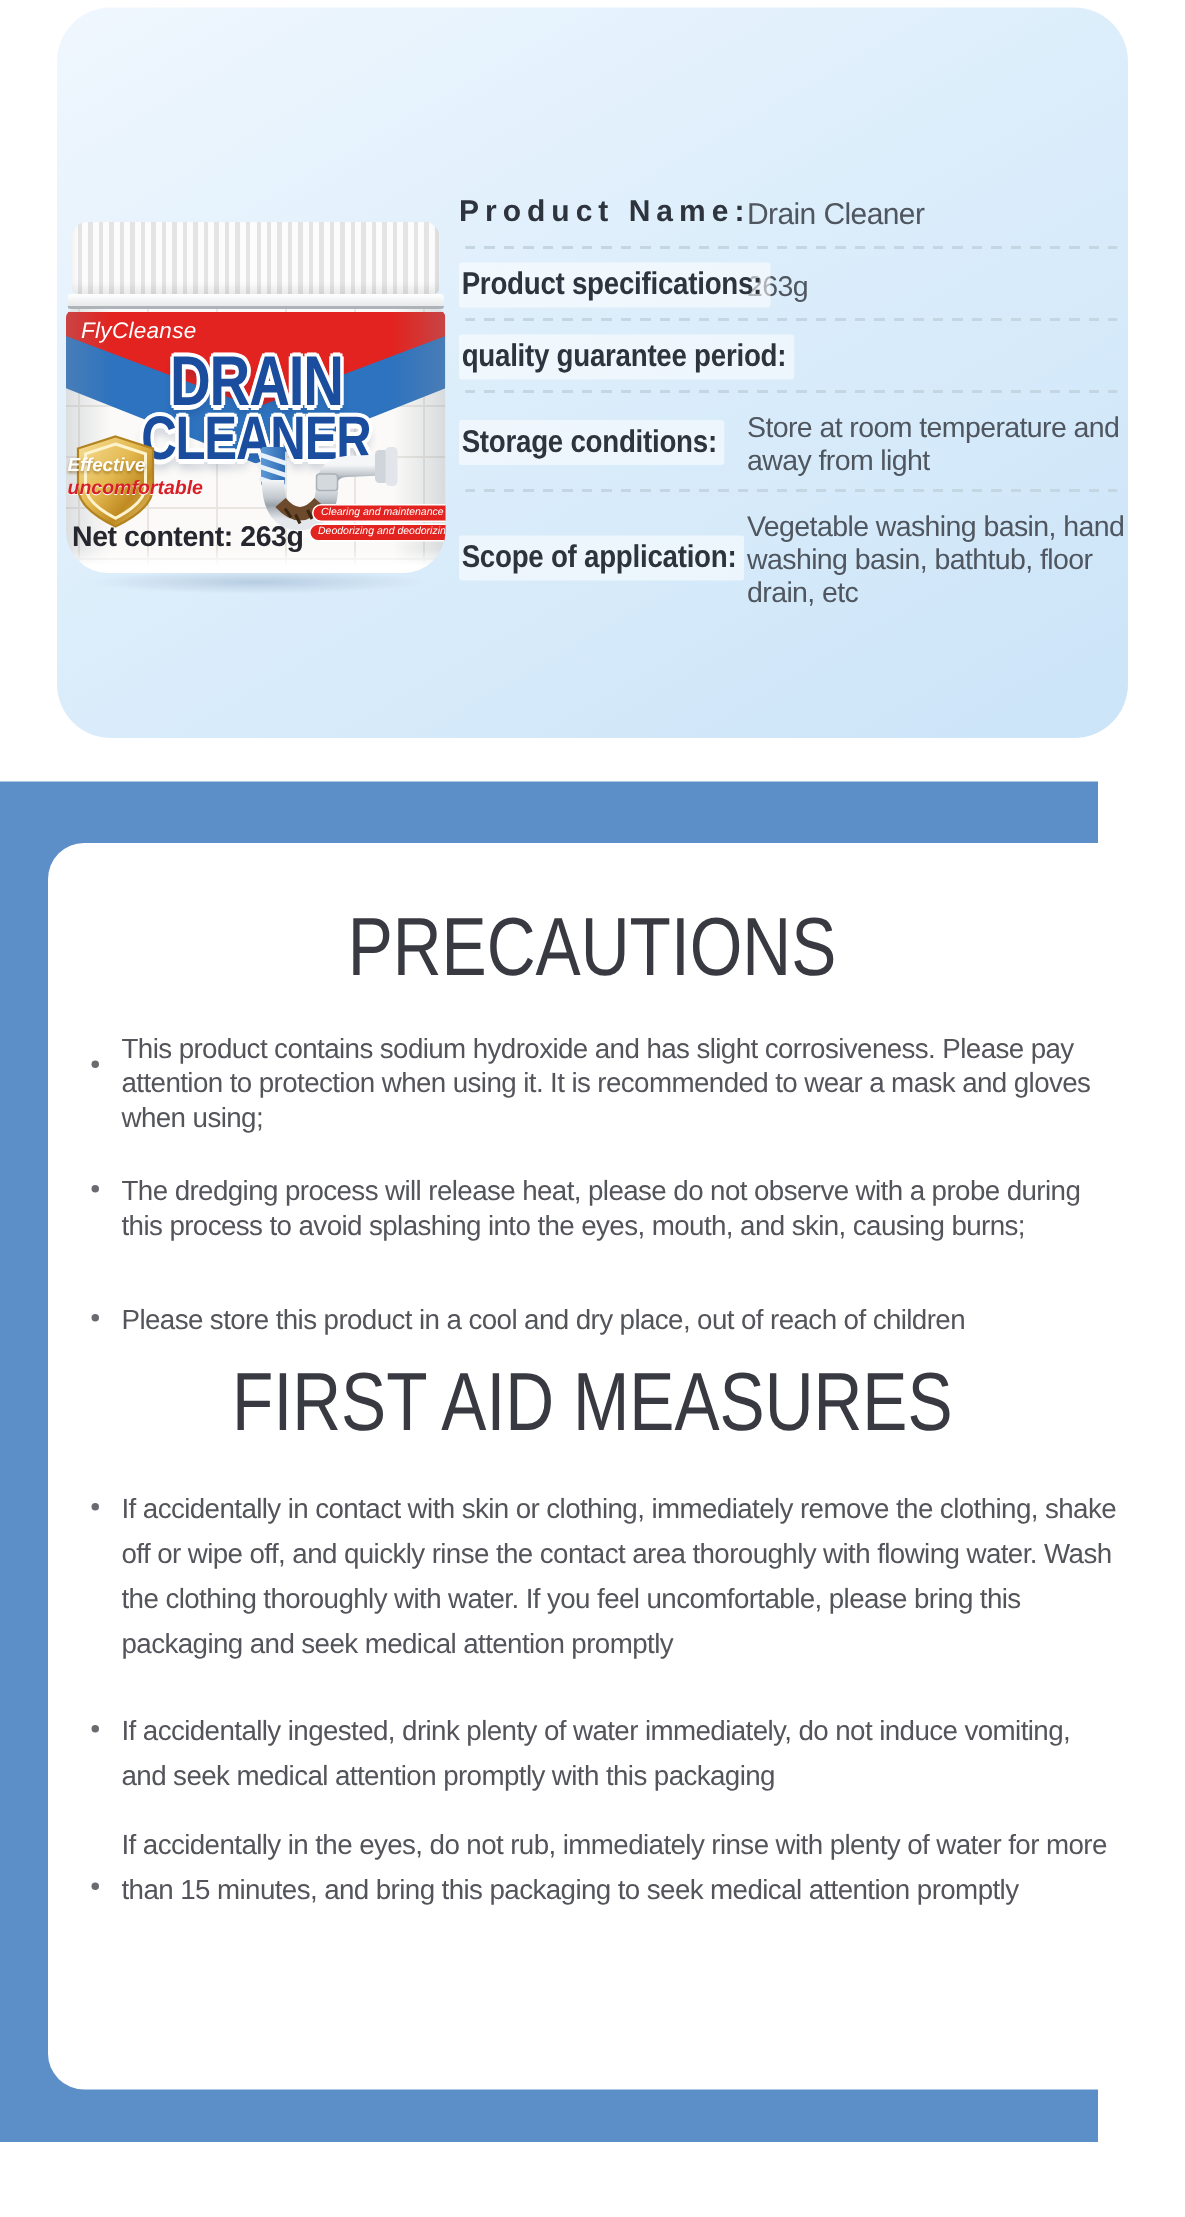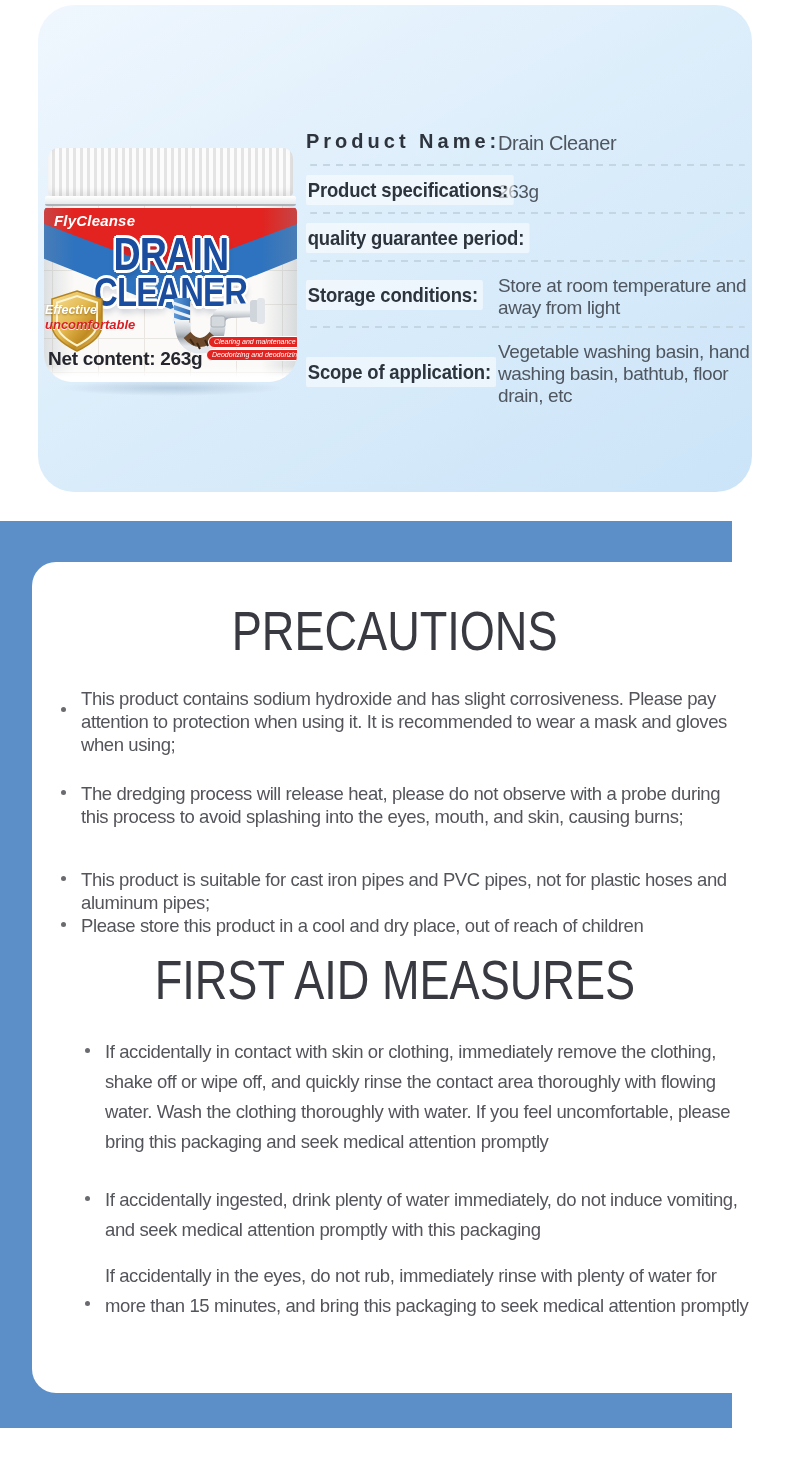--- a/index.html
+++ b/index.html
@@ -46,21 +46,21 @@
       rgba(255,255,255,0) 86%, rgba(135,147,158,.30)); }
   .jar-body::after { content:""; position:absolute; left:0; right:0; bottom:0; height:16px; z-index:4;
     background:linear-gradient(rgba(255,255,255,0), #ffffff 70%); }
   .band-red { position:absolute; left:0; top:2px; width:100%; height:66px; z-index:1; background:#e2231f;
     -webkit-clip-path:polygon(0 0,100% 0,100% 27%,50% 100%,0 27%);
     clip-path:polygon(0 0,100% 0,100% 27%,50% 100%,0 27%); }
   .band-blue { position:absolute; left:0; top:18px; width:100%; height:85px; z-index:2; background:#2e73bf;
     -webkit-clip-path:polygon(0 0,50% 56%,100% 0,100% 41%,50% 100%,0 41%);
     clip-path:polygon(0 0,50% 56%,100% 0,100% 41%,50% 100%,0 41%); }
   .brand { position:absolute; left:10px; top:6px; z-index:6; color:#fff; font-size:15px;
-    font-weight:700; font-style:italic; letter-spacing:.2px; }
+    font-weight:400; font-style:italic; letter-spacing:.2px; }
   .jar-title { position:absolute; left:0; right:0; text-align:center; z-index:6;
     color:#1a4d9e; font-weight:700; line-height:1;
     text-shadow:-3px 0 0 #fff,3px 0 0 #fff,0 -3px 0 #fff,0 3px 0 #fff,
       -2px -2px 0 #fff,2px -2px 0 #fff,-2px 2px 0 #fff,2px 2px 0 #fff,0 6px 7px rgba(20,40,90,.25); }
   .jar-title span { display:inline-block; transform:scaleX(.8); letter-spacing:-1px; }
   .t1 { top:24px; font-size:47px; }
   .t2 { top:66px; font-size:41px; }
   .shield { position:absolute; left:5px; top:84px; width:56px; height:62px; z-index:6; }
   .shield .sh-t { position:absolute; left:-4px; right:-10px; text-align:left; font-style:italic;
     font-weight:700; white-space:nowrap; }
@@ -87,21 +87,21 @@
   .bullets { list-style:none; margin-top:28px; }
   .bullets li { position:relative; padding-left:49px; max-width:715px; color:#54555b;
     font-size:18.5px; letter-spacing:-.4px; line-height:23px; }
   .dot { position:absolute; left:29px; top:8px; width:5px; height:5px; background:#6a6b70;
     border-radius:50%; }
   .dot-mid { top:20px; }
   .pre li:nth-child(1) { margin-bottom:26px; }
   .pre li:nth-child(2) { margin-bottom:40px; }
   .pre li:nth-child(3) { margin-bottom:0; }
   .fa { margin-top:29px; }
-  .fa li { line-height:30px;margin-left:24px; }
+  .fa li { line-height:30px; }
   .fa .dot { top:11px; }
   .fa li:nth-child(1) { margin-bottom:28px; }
   .fa li:nth-child(2) { margin-bottom:16px; }
   .fa li:nth-child(3) .dot { top:40px; }
 </style>
 </head>
 <body>
 
 <div class="page">
 
@@ -200,24 +200,20 @@
         <li>
             <span class="dot dot-mid"></span>
             <p>This product contains sodium hydroxide and has slight corrosiveness. Please pay attention to protection when using it. It is recommended to wear a mask and gloves when using;</p>
           </li>
         <li>
             <span class="dot"></span>
             <p>The dredging process will release heat, please do not observe with a probe during this process to avoid splashing into the eyes, mouth, and skin, causing burns;</p>
           </li>
         <li>
             <span class="dot"></span>
-            <p>This product is suitable for cast iron pipes and PVC pipes, not for plastic hoses and aluminum pipes;</p>
-          </li>
-        <li>
-            <span class="dot"></span>
             <p>Please store this product in a cool and dry place, out of reach of children</p>
           </li>
       </ul>
 
       <h2 class="big-h h-fa"><span class="squish">FIRST AID MEASURES</span></h2>
       <ul class="bullets fa">
         <li>
             <span class="dot"></span>
             <p>If accidentally in contact with skin or clothing, immediately remove the clothing, shake off or wipe off, and quickly rinse the contact area thoroughly with flowing water. Wash the clothing thoroughly with water. If you feel uncomfortable, please bring this packaging and seek medical attention promptly</p>
           </li>

